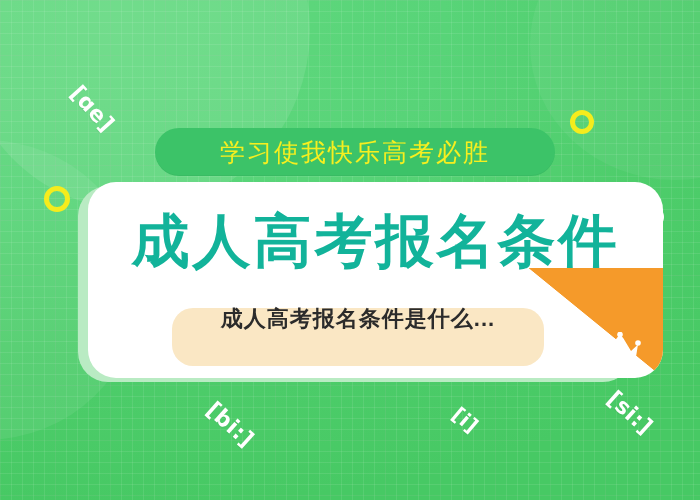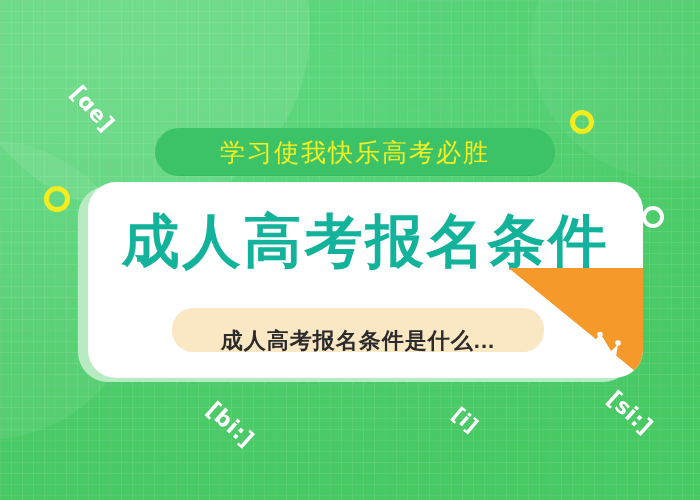--- a/index.html
+++ b/index.html
@@ -115,20 +115,21 @@
   }
   .card {
     position: absolute;
     left: 88px;
     top: 182px;
     width: 555px;
     height: 196px;
     background: #ffffff;
     border-radius: 28px;
     overflow: hidden;
+    padding-left: 20px;
   }
   .corner-wedge {
     position: absolute;
     right: 0;
     bottom: 0;
     width: 135px;
     height: 110px;
     background: linear-gradient(to bottom left, #f59a2a 0%, #f59a2a 49.6%, rgba(245,154,42,0) 50%);
   }
   .crown-icon {
@@ -149,25 +150,25 @@
     font-weight: 700;
     letter-spacing: 3px;
     line-height: 1;
     white-space: nowrap;
   }
   .sub-pill {
     position: absolute;
     left: 84px;
     top: 126px;
     width: 372px;
-    height: 44px;
+    height: 58px;
     background: #fae7c4;
     border-radius: 21px;
     display: flex;
-    align-items: flex-end;
+    align-items: flex-start;
     justify-content: center;
   }
   .sub-pill-text {
     color: #2b2b2b;
     font-size: 22px;
     font-weight: 700;
     letter-spacing: 1px;
     line-height: 1;
     white-space: nowrap;
   }

